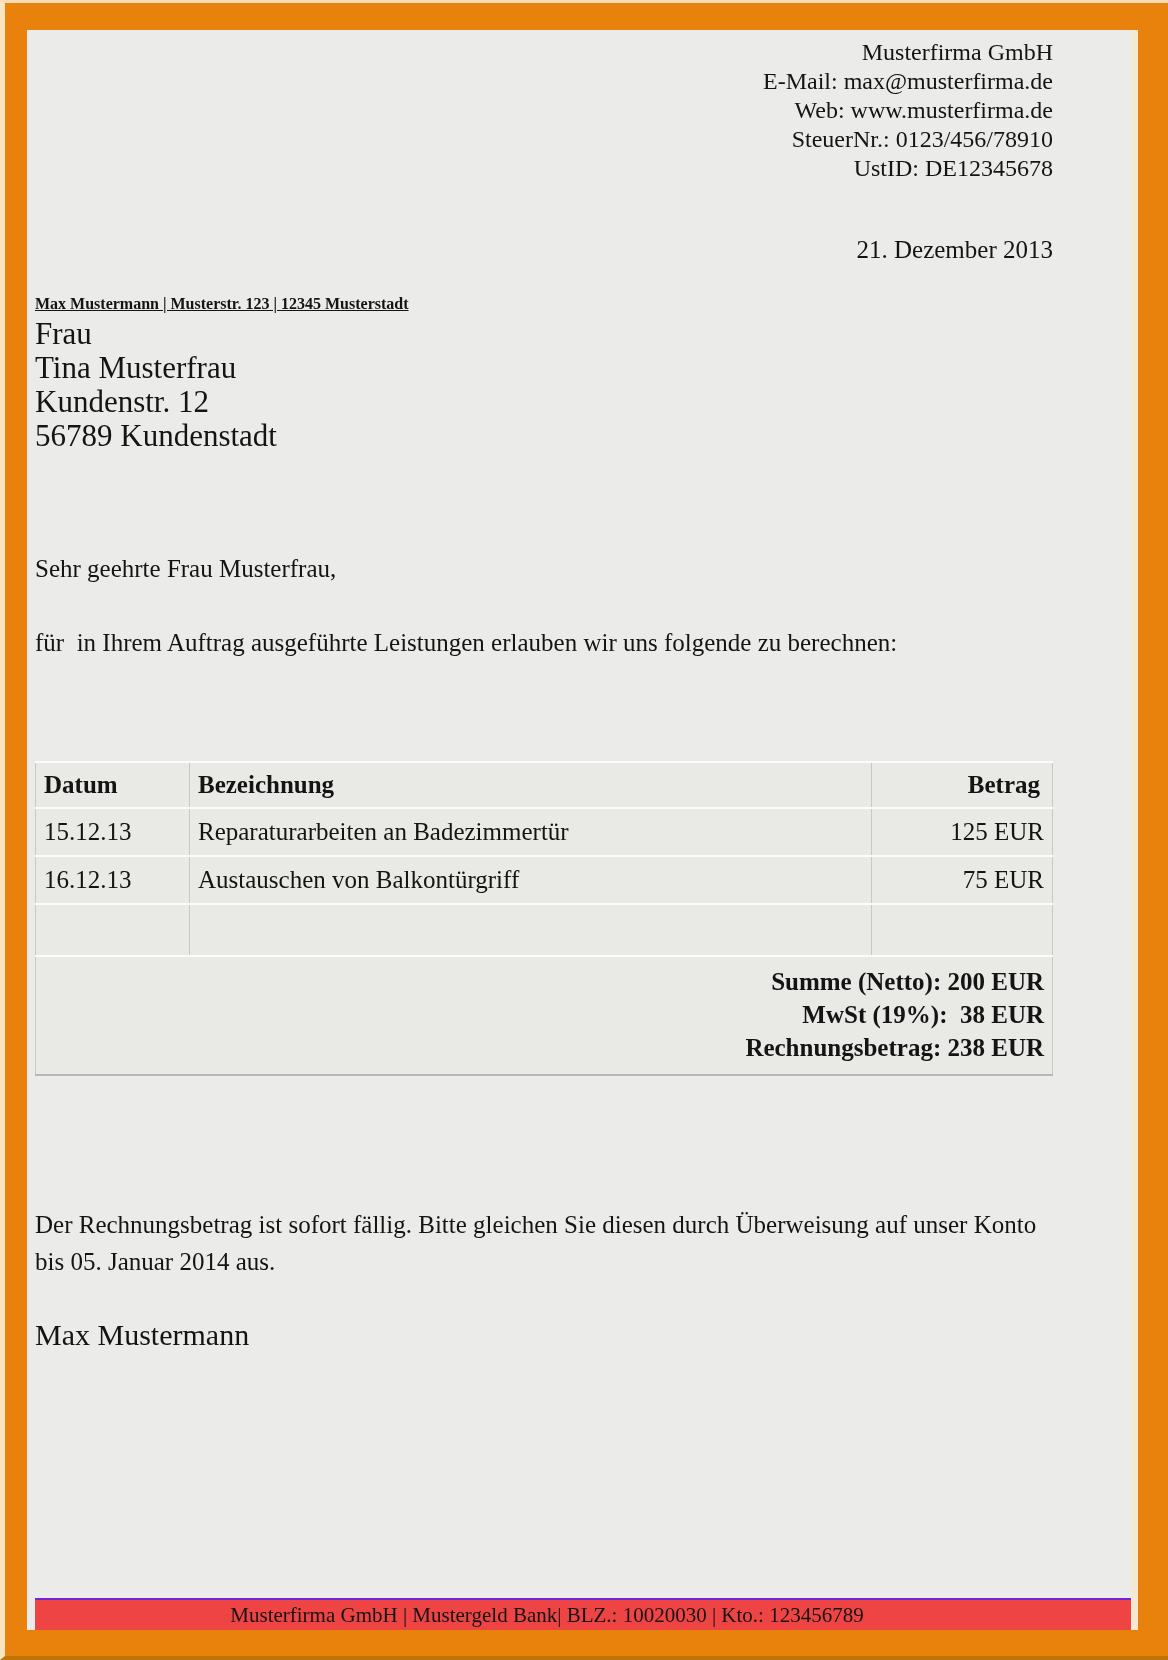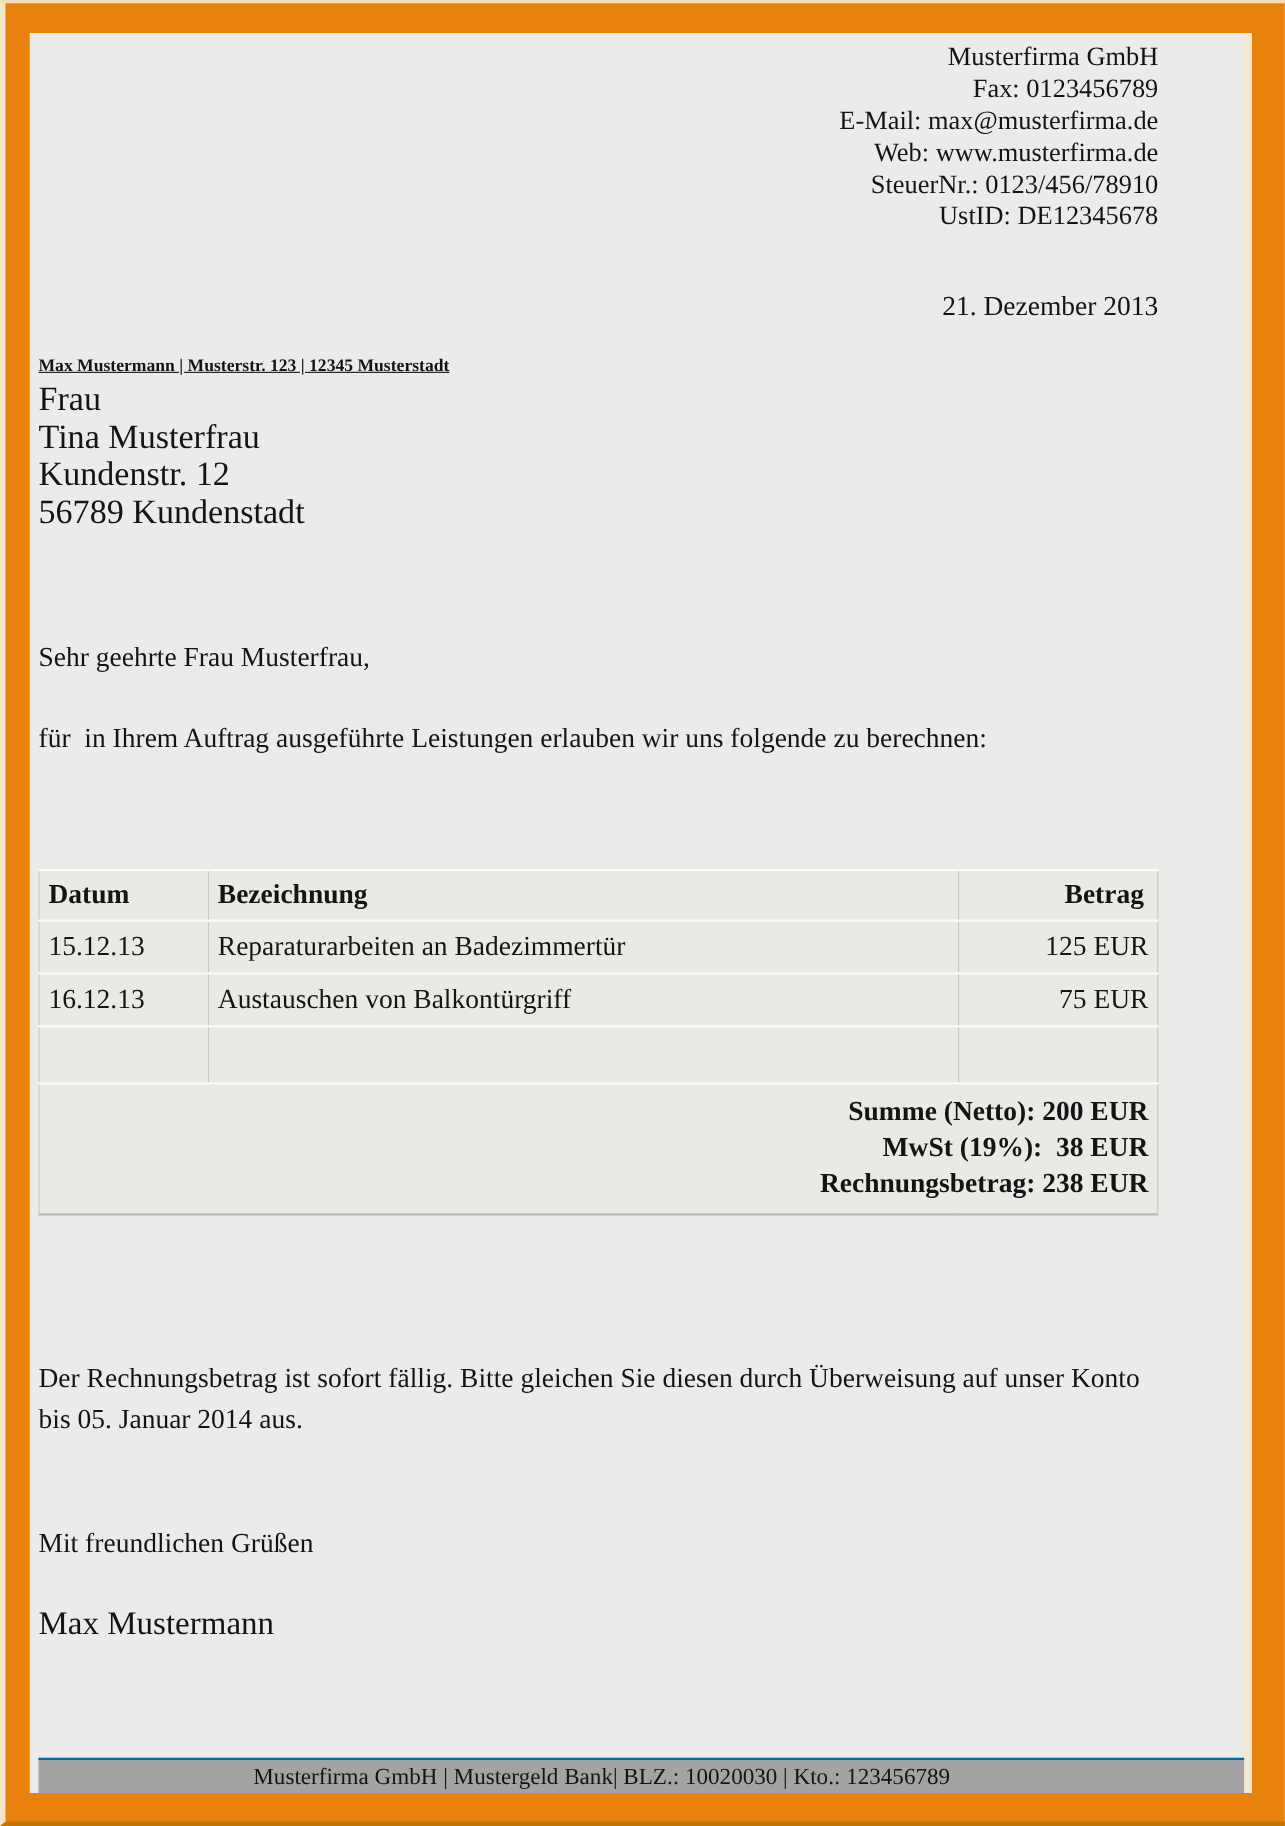--- a/index.html
+++ b/index.html
@@ -100,40 +100,39 @@
     margin-top: 130px;
     font-size: 25px; line-height: 37px;
   }
   .closing   { margin-top: 78px; font-size: 25px; line-height: 34px; }
   .signature { margin-top: 38px; font-size: 30px; line-height: 34px; }
 
   .footer-strip {
     position: absolute;
     left: 8px; right: 0; bottom: 0;
     height: 30px;
-    background: #a3a3a3;
-    border-top: 2px solid #0369a1;
+    background: #ef4444;
+    border-top: 2px solid #6d28d9;
   }
   .footer-text {
     font-size: 21px; line-height: 30px;
     text-align: center;
     padding-right: 72px;
   }
 </style>
 </head>
 <body>
 
 <div class="frame-edge"></div>
 
 <div class="sheet">
   <div class="text-col">
 
     <div class="contact-block">
       <div>Musterfirma GmbH</div>
-      <div>Fax: 0123456789</div>
       <div>E-Mail: max@musterfirma.de</div>
       <div>Web: www.musterfirma.de</div>
       <div>SteuerNr.: 0123/456/78910</div>
       <div>UstID: DE12345678</div>
     </div>
 
     <div class="date-line">21. Dezember 2013</div>
 
     <div class="sender-line">Max Mustermann | Musterstr. 123 | 12345 Musterstadt</div>
 
@@ -177,21 +176,20 @@
             <div class="total-line">Summe (Netto): 200 EUR</div>
             <div class="total-line">MwSt (19%):  38 EUR</div>
             <div class="total-line">Rechnungsbetrag: 238 EUR</div>
           </td>
         </tr>
       </tbody>
     </table>
 
     <div class="payment-note">Der Rechnungsbetrag ist sofort fällig. Bitte gleichen Sie diesen durch Überweisung auf unser Konto bis 05. Januar 2014 aus.</div>
 
-    <div class="closing">Mit freundlichen Grüßen</div>
 
     <div class="signature">Max Mustermann</div>
 
   </div>
 
   <div class="footer-strip">
     <div class="footer-text">Musterfirma GmbH | Mustergeld Bank| BLZ.: 10020030 | Kto.: 123456789</div>
   </div>
 </div>
 

